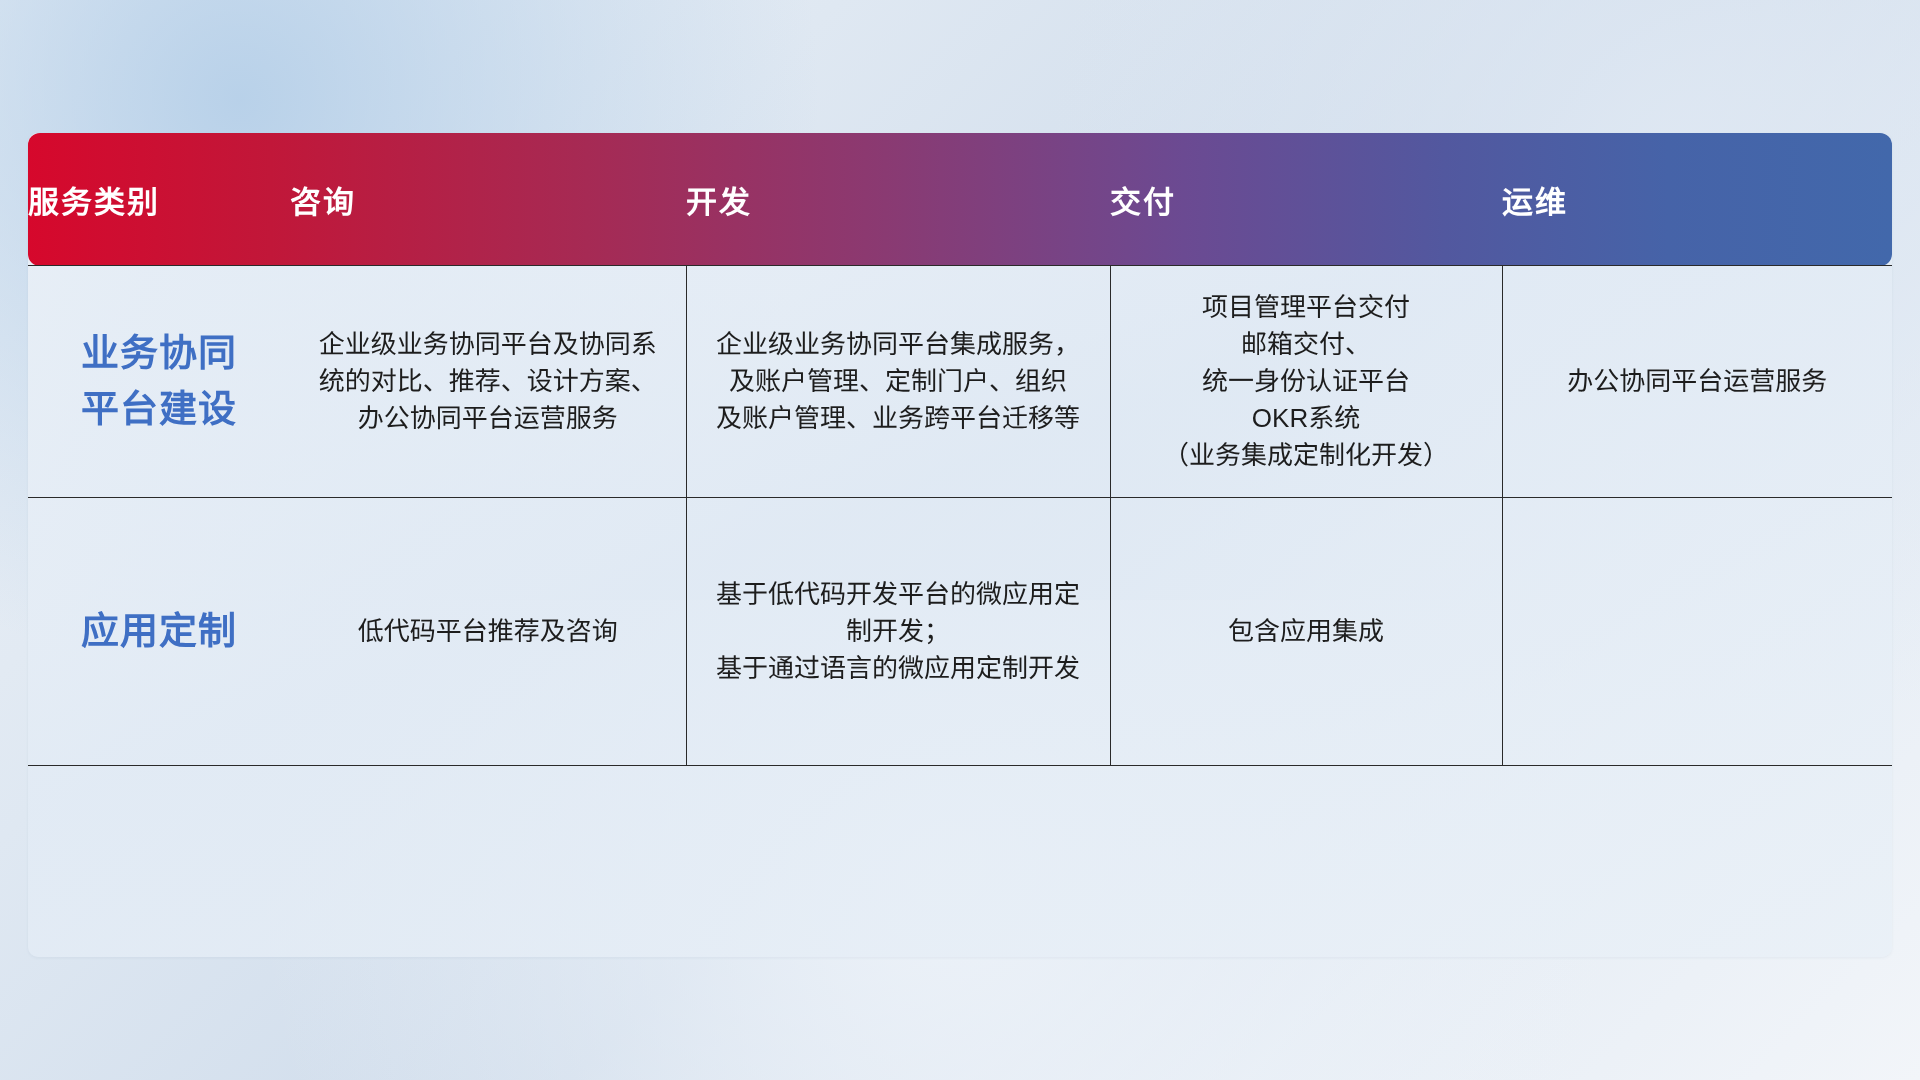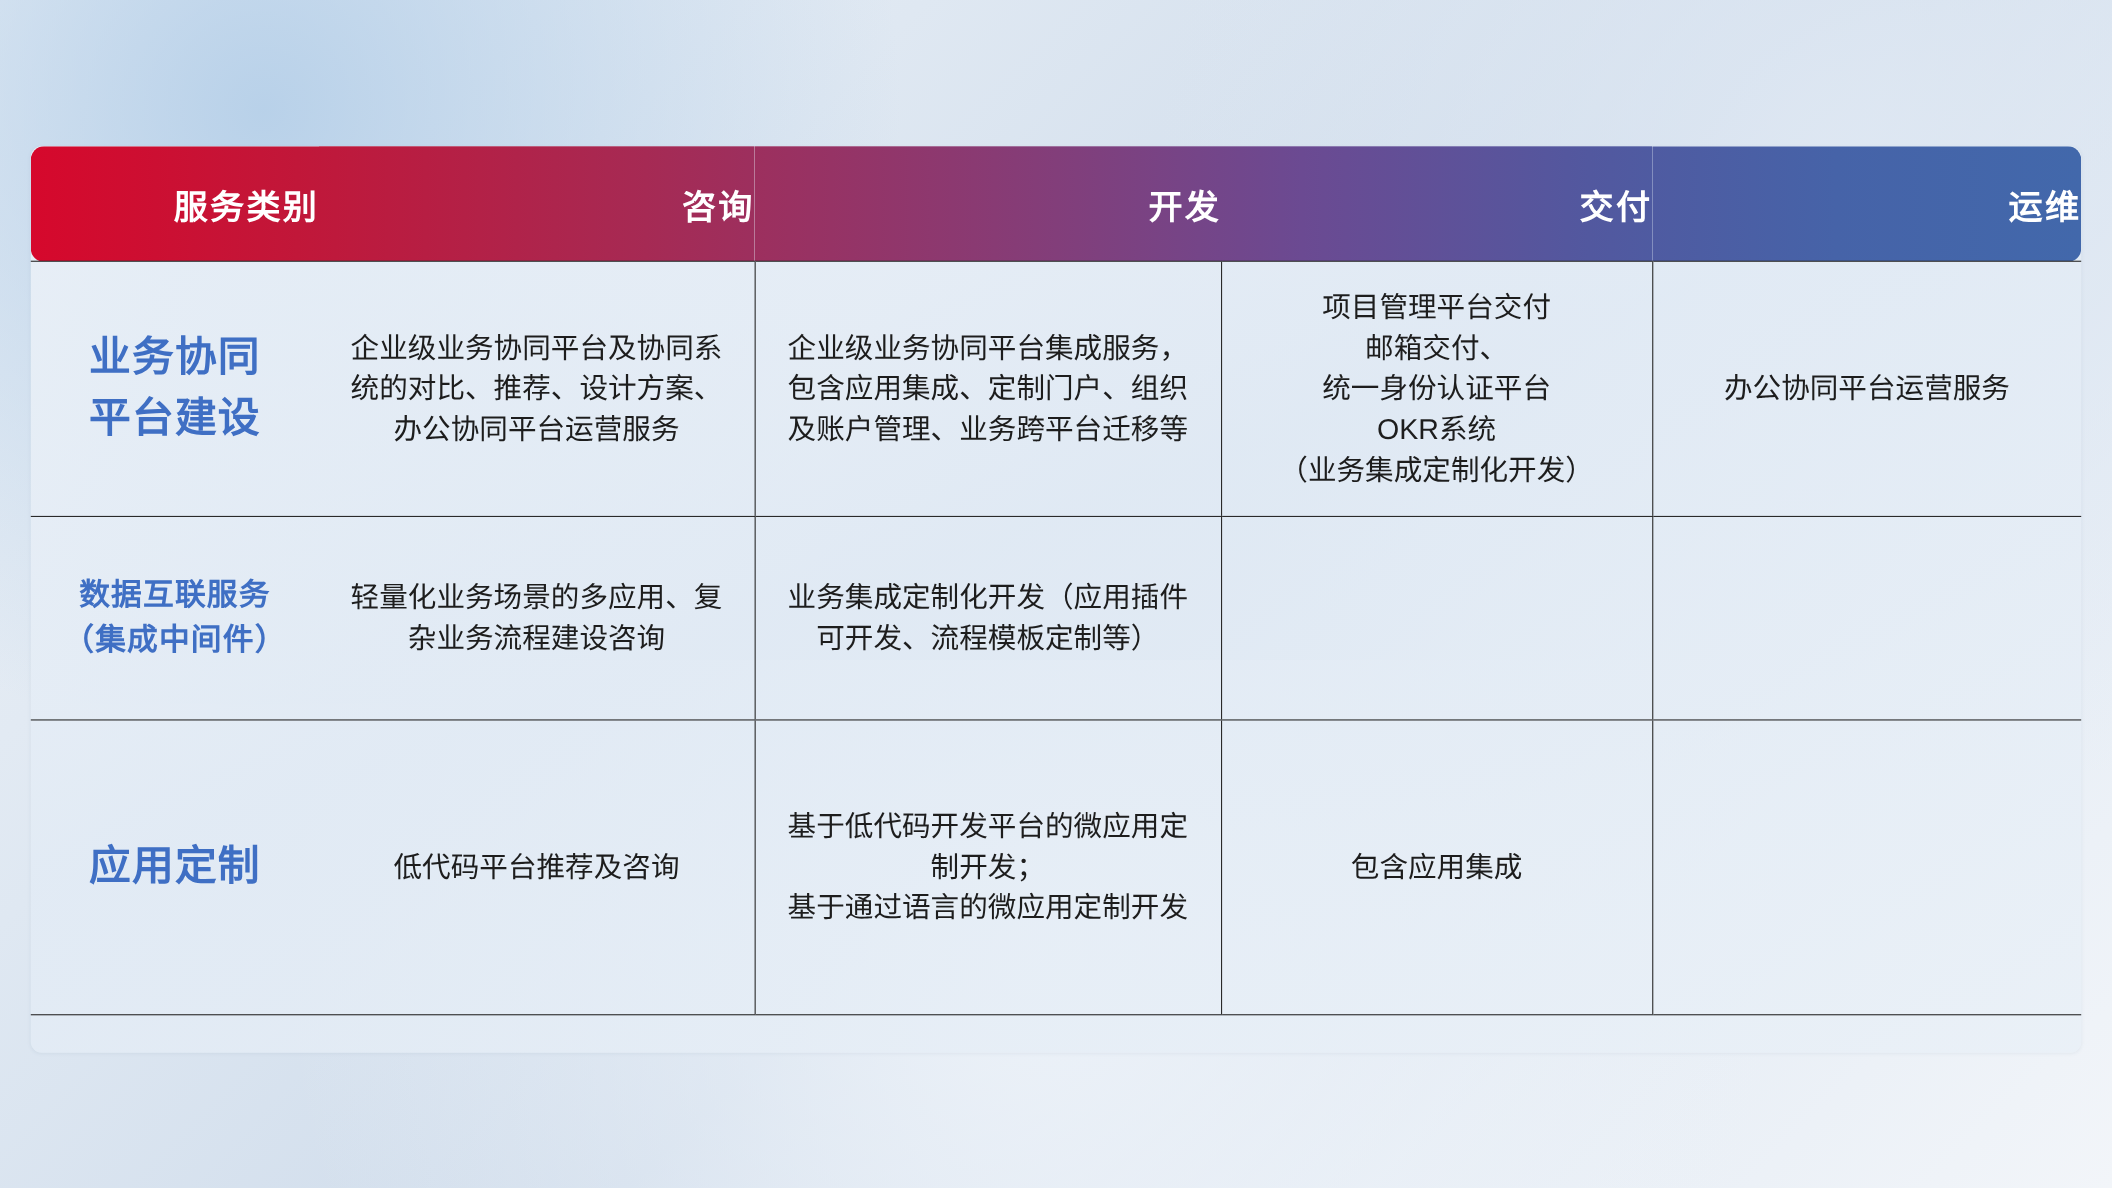--- a/index.html
+++ b/index.html
@@ -48,28 +48,28 @@
     box-shadow: 0 1px 3px rgba(90,110,140,0.08);
   }
 
   table.svc {
     width: 1864px;
     border-collapse: collapse;
     table-layout: fixed;
   }
 
   thead th {
-    height: 104px;
+    height: 132px;
     color: #ffffff;
     font-size: 31px;
     font-weight: bold;
     letter-spacing: 2px;
     padding: 0;
     vertical-align: middle;
-    text-align: right;
+    text-align: left;
     position: relative;
   }
   thead tr {
     background: linear-gradient(90deg, #d6082c 0%, #c11739 13%, #a62a54 30%, #8a3a72 46%, #6b4a92 62%, #52589f 76%, #4663a8 88%, #4268ab 100%);
   }
   thead th:first-child {
     border-top-left-radius: 12px;
     border-bottom-left-radius: 12px;
   }
   thead th:last-child {
@@ -147,51 +147,35 @@
           <span>业务协同</span>
           <span>平台建设</span>
         </td>
         <td class="cell-lines">
           <span>企业级业务协同平台及协同系</span>
           <span>统的对比、推荐、设计方案、</span>
           <span>办公协同平台运营服务</span>
         </td>
         <td class="cell-lines vsep-left">
           <span>企业级业务协同平台集成服务，</span>
-          <span>包含应用集成、定制门户、组织</span>
+          <span>及账户管理、定制门户、组织</span>
           <span>及账户管理、业务跨平台迁移等</span>
         </td>
         <td class="cell-lines vsep-left">
           <span>项目管理平台交付</span>
           <span>邮箱交付、</span>
           <span>统一身份认证平台</span>
           <span>OKR系统</span>
           <span>（业务集成定制化开发）</span>
         </td>
         <td class="cell-lines vsep-left">
           <span>办公协同平台运营服务</span>
         </td>
       </tr>
 
-      <tr class="row2">
-        <td class="cat narrow cell-lines">
-          <span>数据互联服务</span>
-          <span>（集成中间件）</span>
-        </td>
-        <td class="cell-lines">
-          <span>轻量化业务场景的多应用、复</span>
-          <span>杂业务流程建设咨询</span>
-        </td>
-        <td class="cell-lines vsep-left">
-          <span>业务集成定制化开发（应用插件</span>
-          <span>可开发、流程模板定制等）</span>
-        </td>
-        <td class="vsep-left"></td>
-        <td class="vsep-left"></td>
-      </tr>
 
       <tr class="row3">
         <td class="cat cell-lines">
           <span>应用定制</span>
         </td>
         <td class="cell-lines">
           <span>低代码平台推荐及咨询</span>
         </td>
         <td class="cell-lines vsep-left">
           <span>基于低代码开发平台的微应用定</span>

